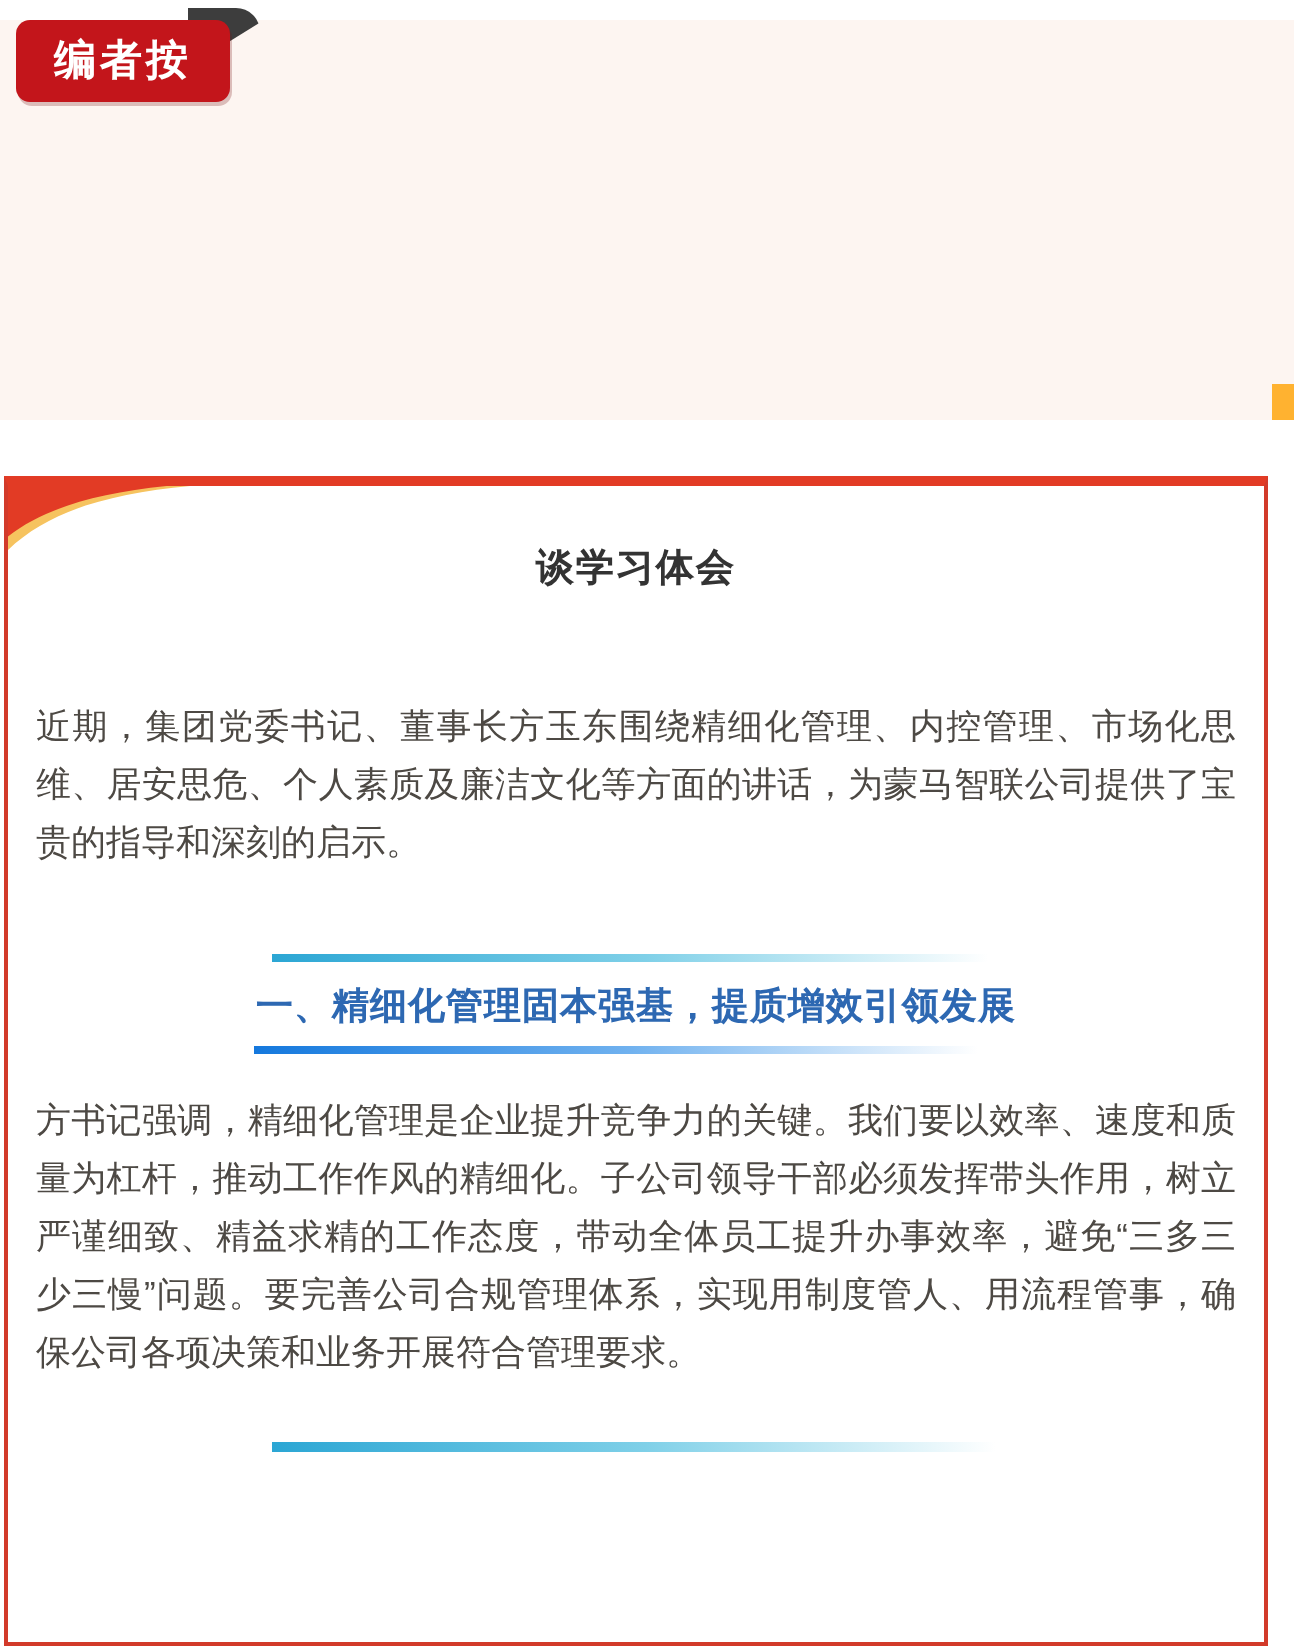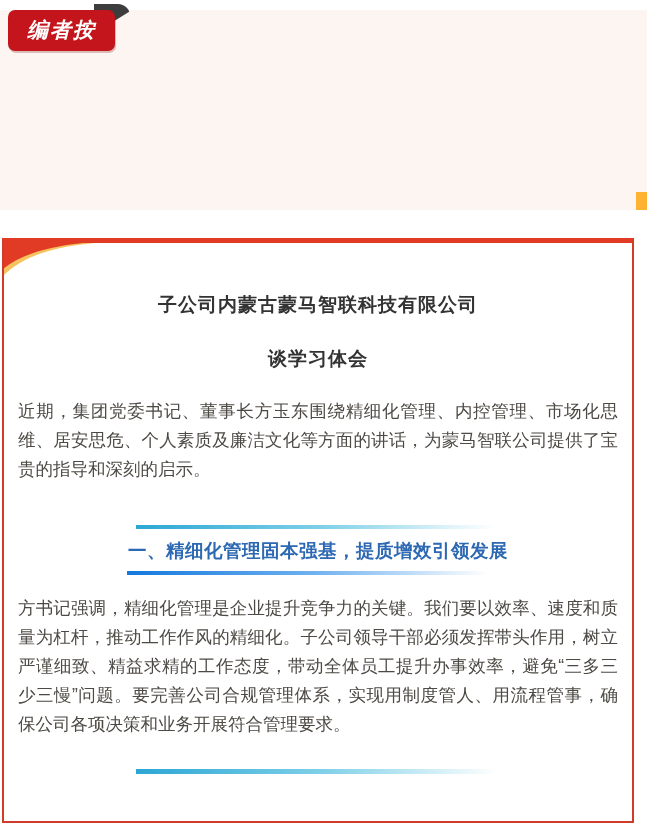--- a/index.html
+++ b/index.html
@@ -37,21 +37,20 @@
     left: 8px;
     z-index: 2;
     background: #c3151b;
     color: #ffffff;
     font-size: 21px;
     font-weight: bold;
     letter-spacing: 2px;
     padding: 6px 19px 7px 19px;
     border-radius: 7px;
     box-shadow: 1px 2px 0 rgba(120,20,20,0.25);
-    font-style: italic;
   }
   .editor-text {
     font-size: 17.5px;
     line-height: 29px;
     color: #55504a;
     text-align: justify;
   }
   .corner-square {
     position: absolute;
     right: 0;
@@ -88,21 +87,21 @@
   }
   .card-subtitle {
     margin-top: 28px;
     text-align: center;
     font-size: 19px;
     font-weight: bold;
     color: #333333;
     letter-spacing: 1px;
   }
   .card-paragraph {
-    margin-top: 25px;
+    margin-top: 52px;
     font-size: 17.5px;
     line-height: 29px;
     color: #4d4944;
     text-align: justify;
   }
   .section-heading {
     width: 382px;
     margin: 41px auto 0 auto;
     text-align: center;
   }
@@ -144,21 +143,20 @@
     <div class="badge">编者按</div>
     <div class="corner-square"></div>
   </section>
 
   <section class="card">
     <svg class="corner-swoosh" width="92" height="34" viewBox="0 0 92 34" aria-hidden="true">
       <path d="M0,34 C20,14 50,5 92,1 L92,0 L0,0 Z" fill="#f6c35f"></path>
       <path d="M0,27 C20,11 50,3 92,0 L0,0 Z" fill="#e23b25"></path>
     </svg>
 
-    <h1 class="card-title">子公司内蒙古蒙马智联科技有限公司</h1>
     <h2 class="card-subtitle">谈学习体会</h2>
 
     <p class="card-paragraph">近期，集团党委书记、董事长方玉东围绕精细化管理、内控管理、市场化思维、居安思危、个人素质及廉洁文化等方面的讲话，为蒙马智联公司提供了宝贵的指导和深刻的启示。</p>
 
     <div class="section-heading">
       <div class="line-top"></div>
       <div class="heading-text">一、精细化管理固本强基，提质增效引领发展</div>
       <div class="line-bottom"></div>
     </div>
 

